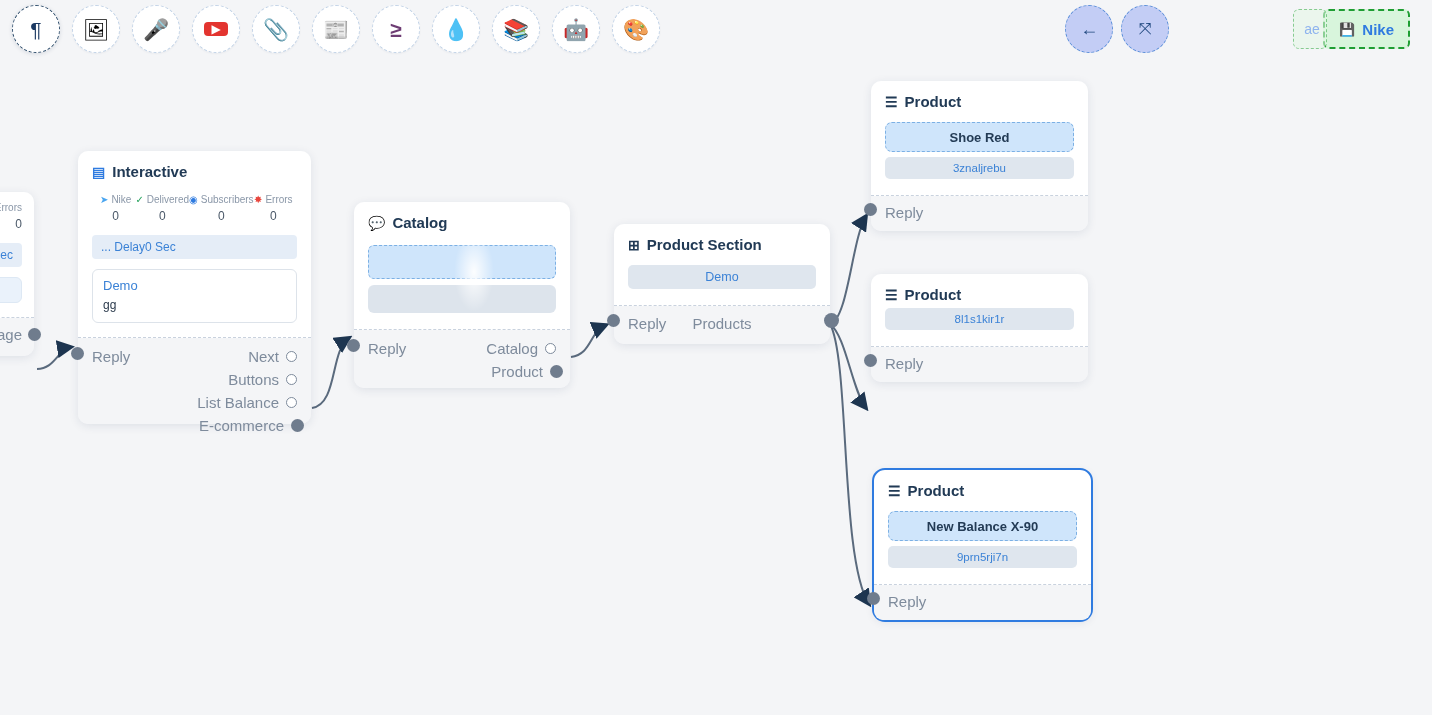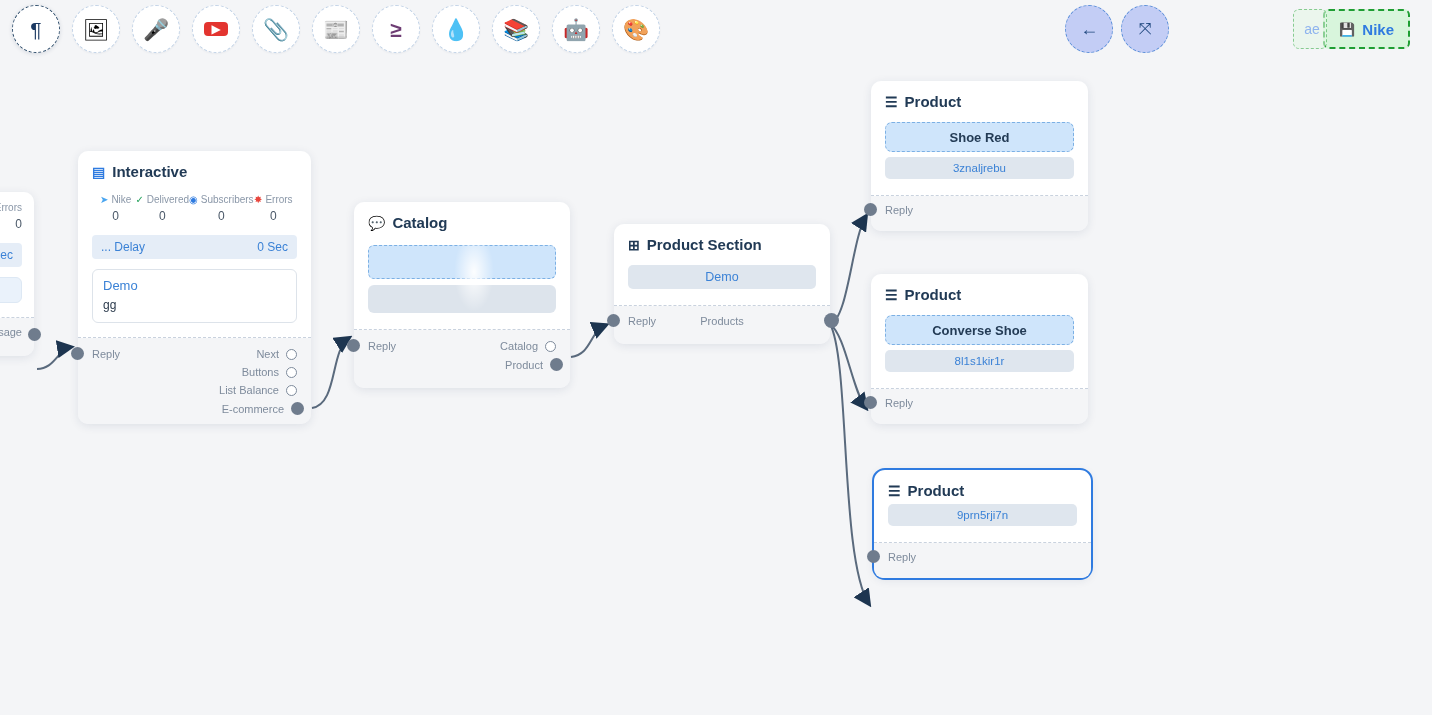--- a/index.html
+++ b/index.html
@@ -74,21 +74,21 @@
   .node-title .ticon { font-size: 14px; line-height: 1; }
 
   
   .stats { display: flex; justify-content: space-between; margin-top: 14px; padding: 0 4px; }
   .stat { text-align: center; flex: 1; }
   .stat-head { display: flex; align-items: center; justify-content: center; gap: 3px; font-size: 10px; color: #8a97a8; white-space: nowrap; }
   .stat-val { font-size: 12px; color: #4a5868; margin-top: 4px; }
 
   .delay-row {
     margin-top: 12px; background: #e5edf7; border-radius: 4px;
-    padding: 5px 9px; display: flex; justify-content: space-between;
+    padding: 5px 9px; display: flex; 
     font-size: 12px; color: #3b82d6;
   }
   .msg-box {
     margin-top: 10px; border: 1px solid #dde3ea; border-radius: 6px;
     padding: 8px 10px 10px;
   }
   .msg-title { font-size: 13px; color: #3b82d6; }
   .msg-text { font-size: 12px; color: #2b3a4c; margin-top: 5px; }
 
   
@@ -114,21 +114,21 @@
     display: flex; align-items: center; justify-content: center;
     font-size: 11.5px; color: #3b82d6; margin-top: 5px;
   }
   .demo-chip {
     background: #dfe6ee; border-radius: 5px; height: 24px;
     display: flex; align-items: center; justify-content: center;
     font-size: 12.5px; color: #3b82d6; margin-top: 12px;
   }
 
   
-  .port-label { font-size: 11px; color: #7e8b9c; }
+  .port-label { font-size: 15px; color: #7e8b9c; }
   .foot-left { position: absolute; left: 14px; top: 8px; }
   .port-list { display: flex; flex-direction: column; align-items: flex-end; gap: 6px; }
   .port-row { display: flex; align-items: center; gap: 7px; }
   .dot-open {
     width: 11px; height: 11px; border-radius: 50%;
     background: #fff; border: 1.5px solid #7e8b9c;
   }
   .dot-fill { width: 13px; height: 13px; border-radius: 50%; background: #6f7c8d; }
   .handle {
     position: absolute; width: 13px; height: 13px; border-radius: 50%;
@@ -352,35 +352,35 @@
       <div class="handle" style="left:-7px; top:7px;"></div>
     </div>
   </div>
 
   <div class="node node-shadow" style="left:871px; top:274px; width:217px;">
     <div class="node-body" style="padding-bottom:16px;">
       <div class="node-title">
         <span class="ticon">☰</span>
         <span>Product</span>
       </div>
-      <div class="chip-blue">Converse Shoe</div>
       <div class="chip-gray">8l1s1kir1r</div>
     </div>
     <div class="node-foot" style="height:35px; padding-top:8px;">
       <div class="foot-left port-label" style="top:8px;">Reply</div>
       <div class="handle" style="left:-7px; top:7px;"></div>
     </div>
   </div>
 
   <div class="node node-shadow selected" style="left:874px; top:470px; width:217px;">
     <div class="node-body" style="padding-bottom:16px;">
       <div class="node-title">
         <span class="ticon">☰</span>
         <span>Product</span>
       </div>
+      <div class="chip-blue">New Balance X-90</div>
       <div class="chip-gray">9prn5rji7n</div>
     </div>
     <div class="node-foot" style="height:35px; padding-top:8px;">
       <div class="foot-left port-label" style="top:8px;">Reply</div>
       <div class="handle" style="left:-7px; top:7px;"></div>
     </div>
   </div>
 
 </div>
 

